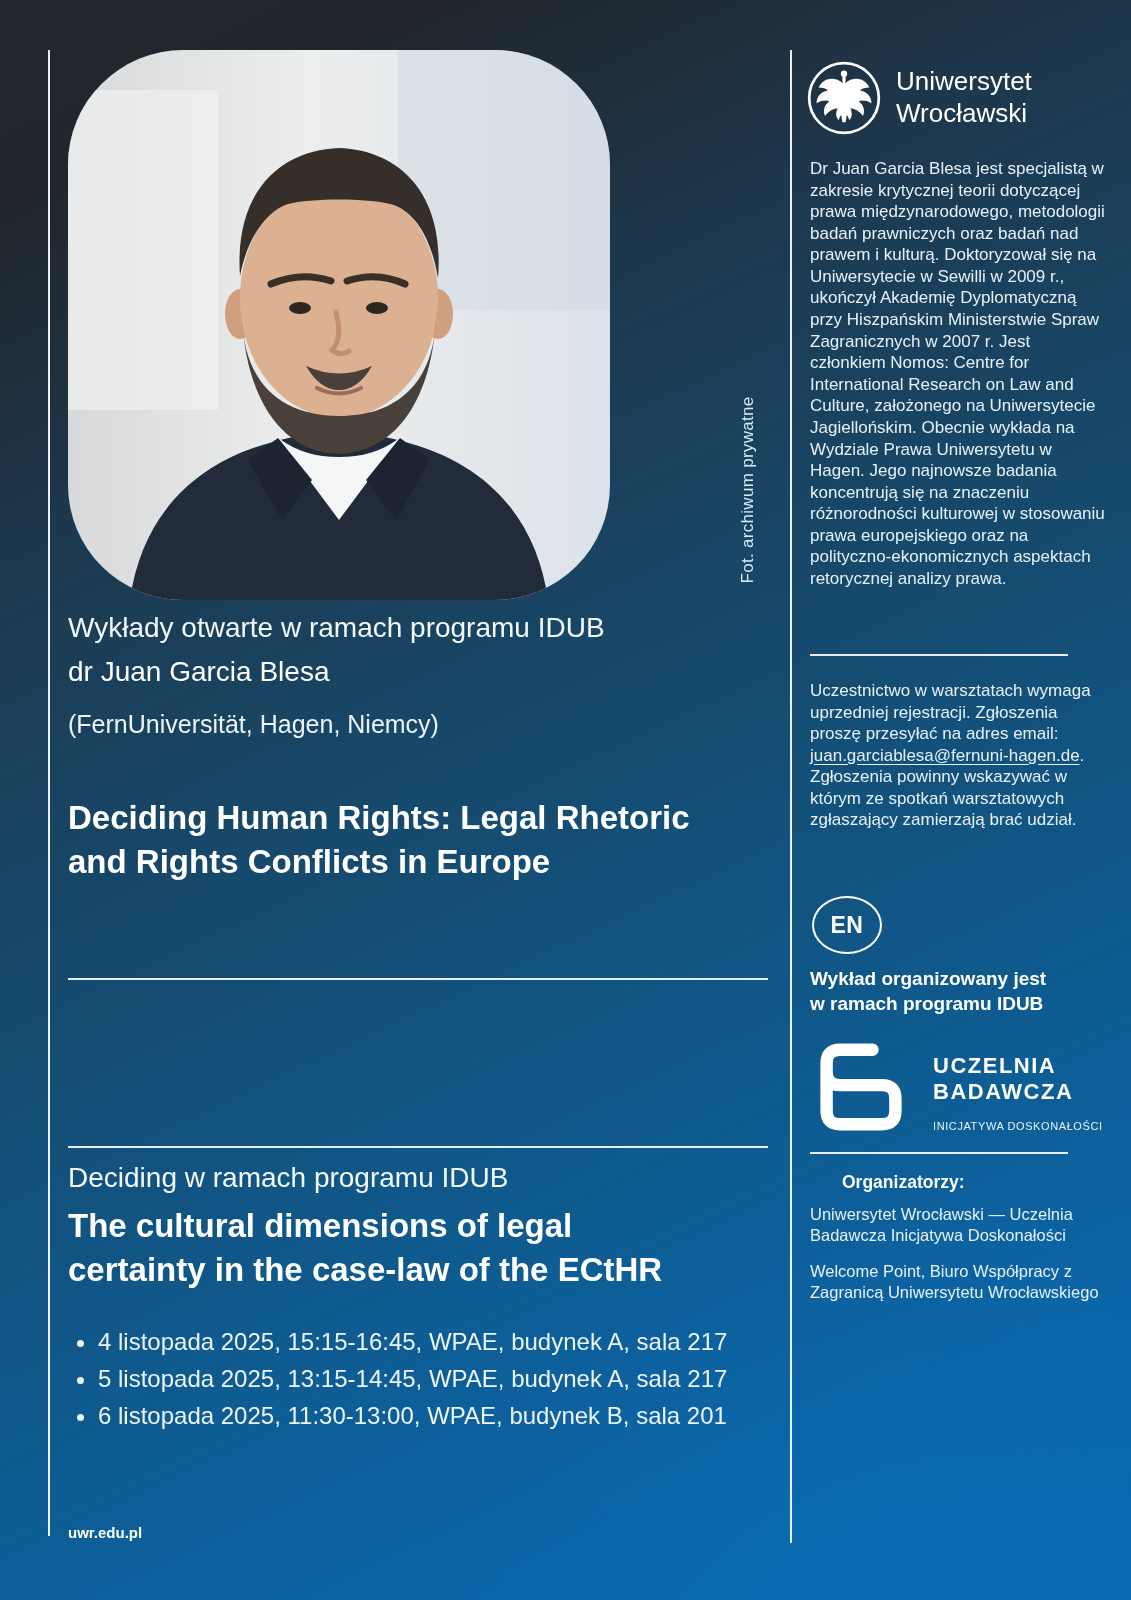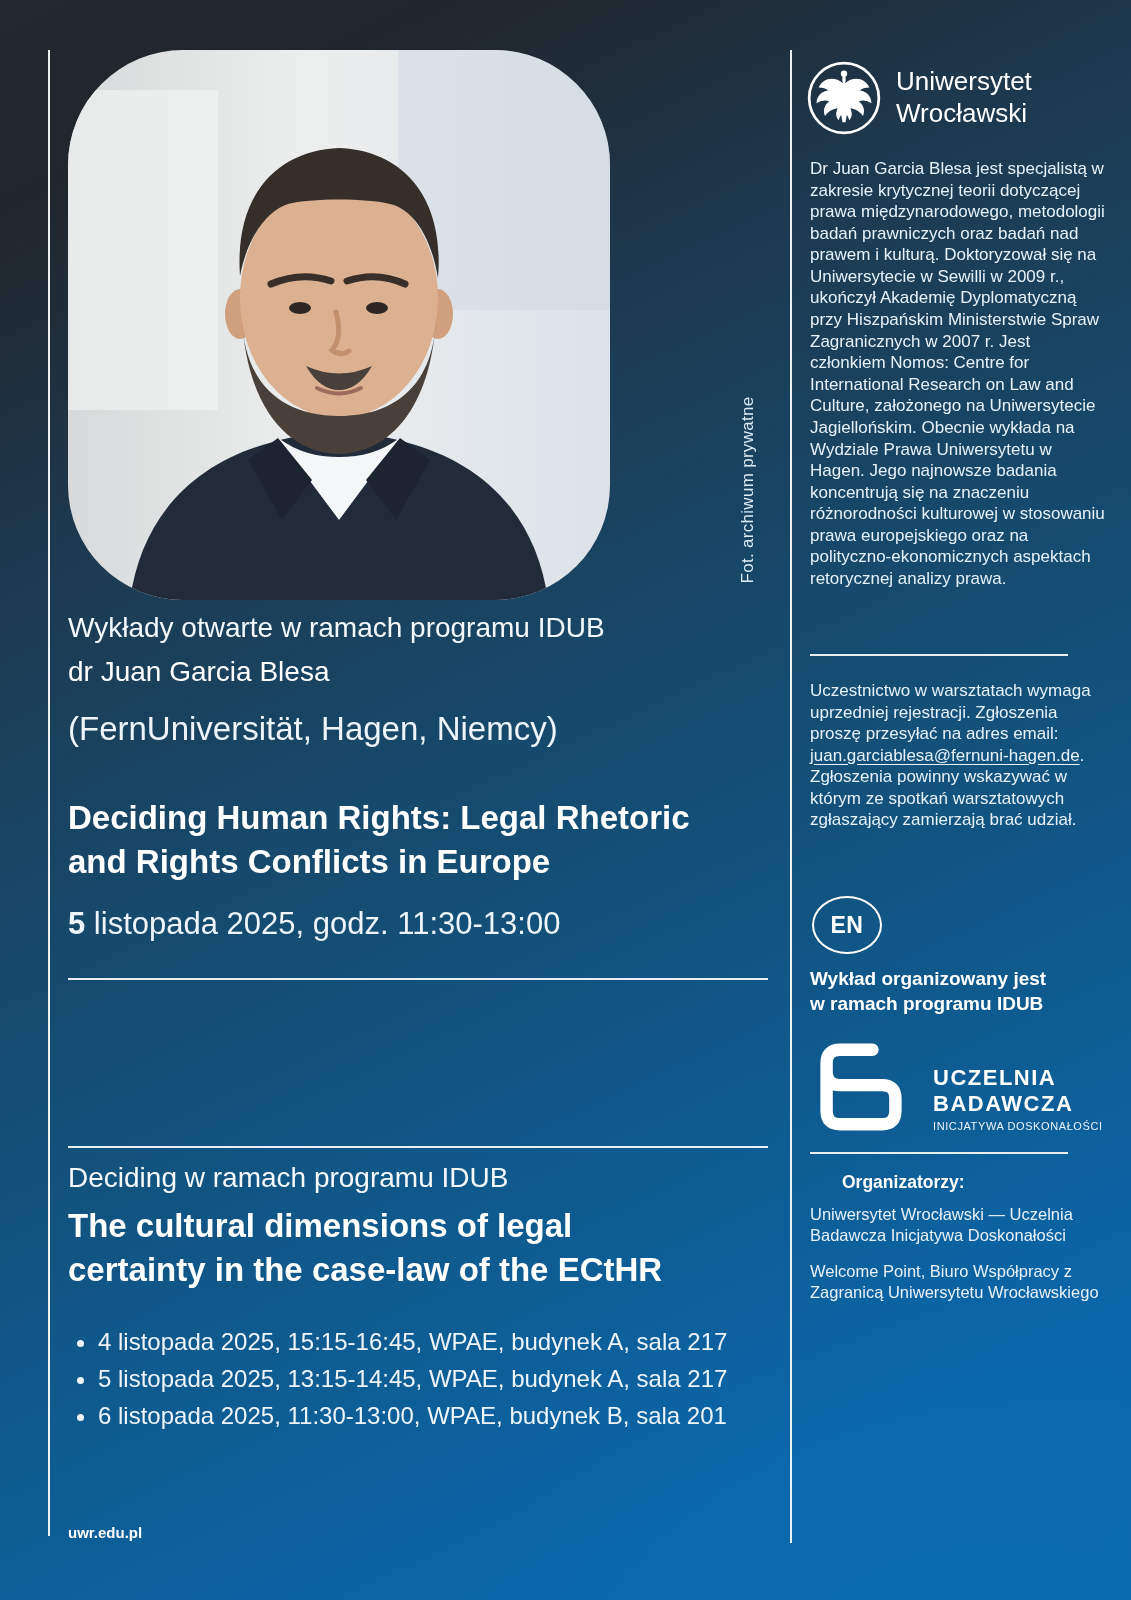--- a/index.html
+++ b/index.html
@@ -25,21 +25,21 @@
   .photo svg{display:block;width:100%;height:100%;}
   .photo-credit{
     position:absolute;left:638px;top:480px;width:220px;height:20px;
     transform:rotate(-90deg);transform-origin:center;
     font-size:17px;color:#dcebf4;text-align:center;letter-spacing:.3px;
     white-space:nowrap;
   }
   .abs{position:absolute;}
   .kicker{font-size:28px;font-weight:400;color:#f4f9fc;}
   .speaker-name{font-size:28px;font-weight:400;color:#ffffff;text-align:right;}
-  .speaker-affil{font-size:33px;font-weight:400;}
+  .speaker-affil{font-size:25px;font-weight:400;}
   .lecture-title{font-size:33px;font-weight:700;line-height:1.33;white-space:pre-line;color:#ffffff;}
   .lecture-date{font-size:31px;}
   .lecture-date b{font-weight:700;}
   .hrule{position:absolute;height:2px;background:rgba(255,255,255,.9);}
   .venue{font-size:31px;line-height:1.33;white-space:pre-line;}
   .workshops-title{font-size:33px;font-weight:700;line-height:1.32;white-space:pre-line;color:#ffffff;}
   .sessions{margin:0;padding-left:30px;font-size:24px;line-height:1.0;}
   .sessions li{margin-bottom:13px;}
   .site{font-size:15px;font-weight:700;color:#ffffff;}
   .uw-logo{position:absolute;left:806px;top:60px;display:flex;align-items:center;gap:14px;}
@@ -51,21 +51,21 @@
     position:absolute;left:812px;top:896px;width:66px;height:54px;
     border:2px solid #ffffff;border-radius:50%;
     display:flex;align-items:center;justify-content:center;
     font-size:23px;font-weight:700;color:#ffffff;letter-spacing:.5px;
   }
   .idub-note{font-size:19px;font-weight:700;line-height:1.32;white-space:pre-line;color:#ffffff;}
   .ub-logo{position:absolute;left:818px;top:1040px;display:flex;align-items:flex-end;gap:29px;}
   .ub-glyph{width:86px;height:94px;}
   .ub-text{padding-bottom:2px;}
   .ub-line1,.ub-line2{font-size:22px;font-weight:700;letter-spacing:1.5px;line-height:1.18;color:#ffffff;}
-  .ub-line3{font-size:11px;letter-spacing:.6px;color:#e9f2f8;margin-top:3px;}
+  .ub-line3{font-size:11px;letter-spacing:.6px;color:#e9f2f8;margin-top:15px;}
   .org-heading{font-size:17.5px;font-weight:700;color:#ffffff;margin-left:32px;}
   .org-entry{margin-bottom:15px;font-size:16.5px;}
 </style>
 </head>
 <body>
 
 <div class="poster">
 
   <div class="vline vline-left"></div>
   <div class="vline vline-col"></div>
@@ -115,21 +115,20 @@
   </div>
   <div class="photo-credit">Fot. archiwum prywatne</div>
 
   <div class="abs kicker" style="left:68px;top:612px;">Wykłady otwarte w ramach programu IDUB</div>
   <div class="abs speaker-name" style="left:68px;top:656px;">dr Juan Garcia Blesa</div>
   <div class="abs speaker-affil" style="left:68px;top:710px;">(FernUniversität, Hagen, Niemcy)</div>
 
   <div class="abs lecture-title" style="left:68px;top:796px;width:702px;">Deciding Human Rights: Legal Rhetoric
 and Rights Conflicts in Europe</div>
 
-  <div class="abs lecture-date" style="left:68px;top:906px;"><b>5</b><span> listopada 2025, godz. 11:30-13:00</span></div>
 
   <div class="hrule" style="left:68px;top:978px;width:700px;"></div>
 
 
   <div class="hrule" style="left:68px;top:1146px;width:700px;"></div>
 
   <div class="abs kicker" style="left:68px;top:1162px;">Deciding w ramach programu IDUB</div>
   <div class="abs workshops-title" style="left:68px;top:1204px;width:702px;">The cultural dimensions of legal
 certainty in the case-law of the ECtHR</div>
 

